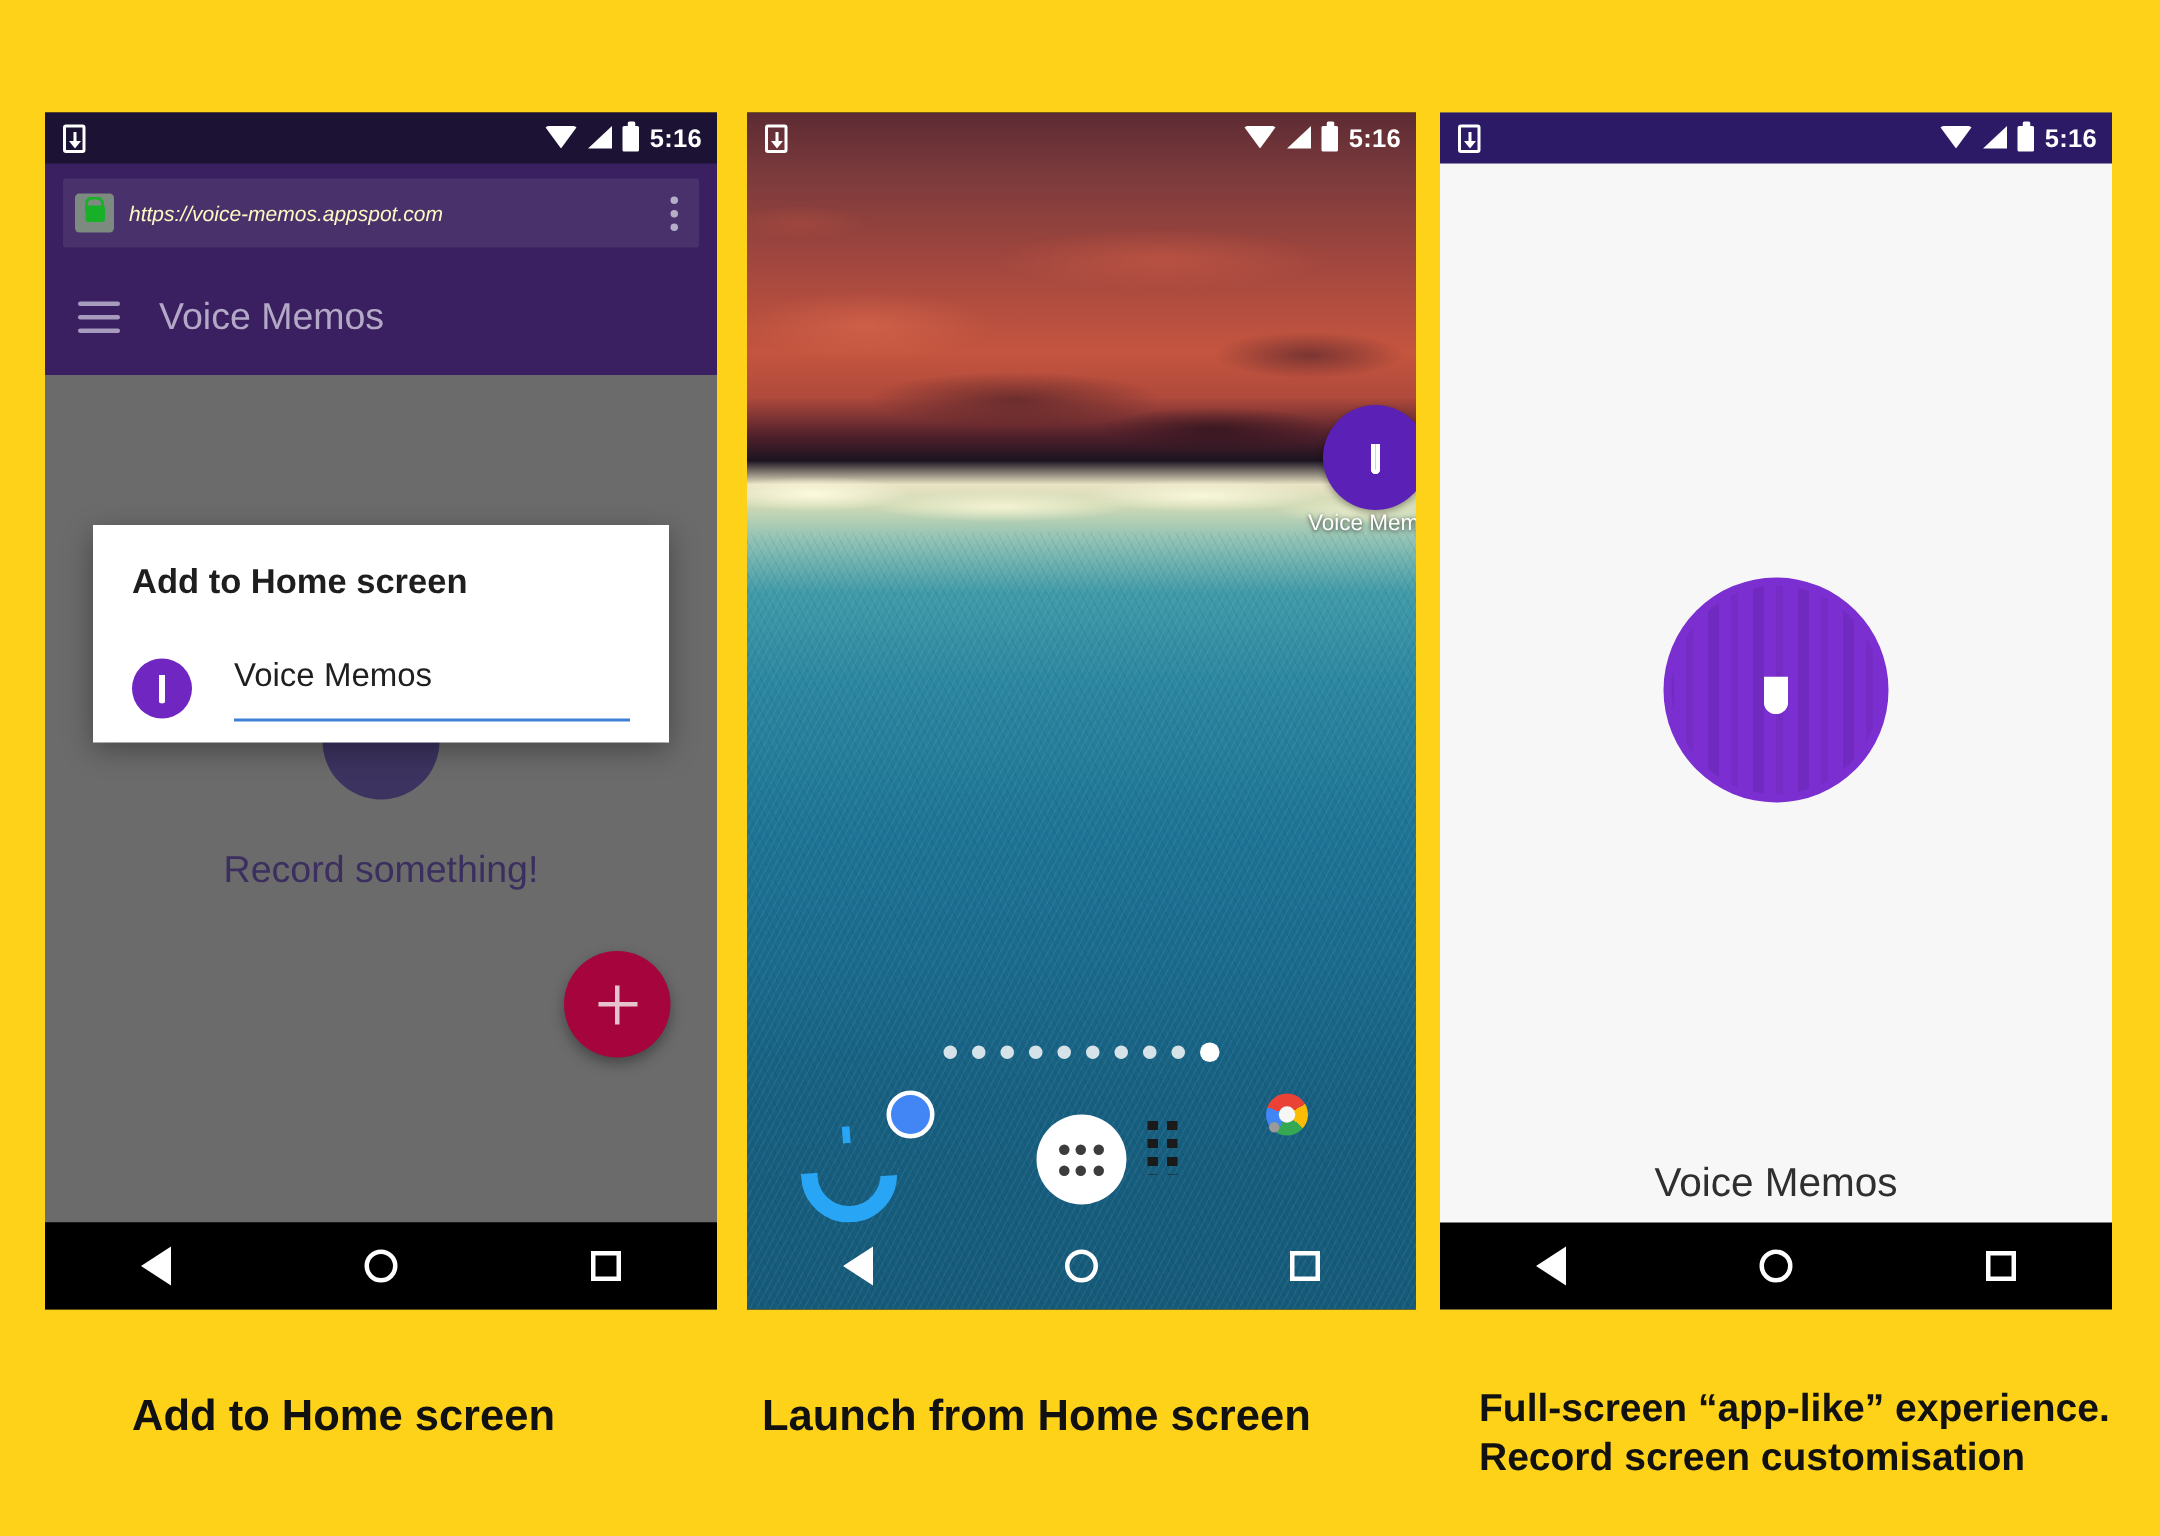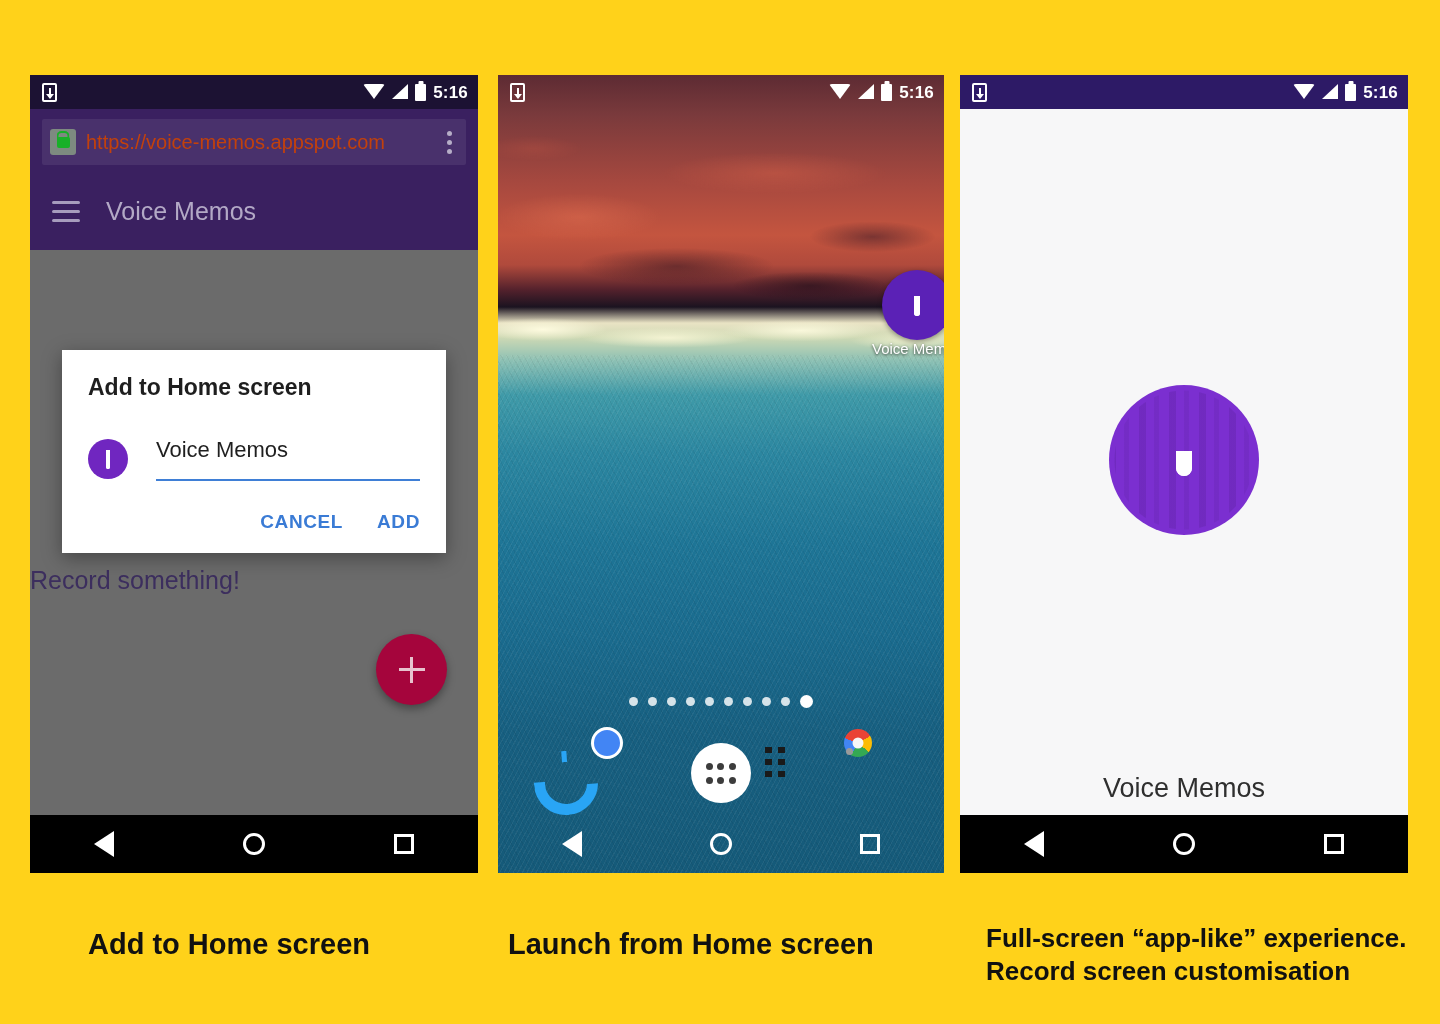--- a/index.html
+++ b/index.html
@@ -116,22 +116,22 @@
   }
   .lockbody::before {
     content: ""; position: absolute; left: 50%; top: -6px;
     transform: translateX(-50%);
     width: 9px; height: 8px;
     border: 2.5px solid #18b028; border-bottom: none;
     border-radius: 5px 5px 0 0;
   }
   .omnibox-url {
     flex: 1 1 auto; margin-left: 10px;
-    color: #c2410c; font-size: 20px;
-    white-space: nowrap; overflow: hidden;
+    color: #fef9c3; font-size: 14px;
+    white-space: nowrap; overflow: hidden; font-style: italic;
   }
   .kebab {
     width: 22px; flex: 0 0 auto;
     display: flex; flex-direction: column; align-items: center; gap: 4px;
   }
   .kebab i { width: 5px; height: 5px; border-radius: 50%; background: #b6aec7; display: block; }
 
   .appbar {
     position: absolute; top: 98px; left: 0; right: 0; height: 77px;
     display: flex; align-items: center; padding-left: 22px; gap: 26px;
@@ -144,21 +144,21 @@
     position: absolute; top: 175px; left: 0; right: 0; bottom: 58px;
     background: #6b6b6b;
   }
   .hidden-mic {
     position: absolute; top: 205px; left: 50%; transform: translateX(-50%);
     width: 78px; height: 78px; border-radius: 50%;
     background: #3d3360;
   }
   .record-text {
     position: absolute; top: 316px; left: 0; right: 0;
-    text-align: left; color: #3c2e5e; font-size: 25px;
+    text-align: center; color: #3c2e5e; font-size: 25px;
   }
   .fab {
     position: absolute; right: 31px; bottom: 110px;
     width: 71px; height: 71px; border-radius: 50%;
     background: #a5053c;
     box-shadow: 0 4px 9px rgba(0,0,0,.35);
     display: flex; align-items: center; justify-content: center;
   }
   .fab .plus { position: relative; width: 26px; height: 26px; }
   .fab .plus::before, .fab .plus::after {
@@ -463,24 +463,20 @@
             <span class="micglyph">
               <span class="cap" style="width:8px;height:15px;"></span>
               <span class="arc" style="width:16px;height:8px;border-width:2px;margin-top:-3px;"></span>
               <span class="stem" style="width:2px;height:4px;"></span>
               <span class="base" style="width:12px;height:2px;"></span>
             </span>
           </span>
           <span class="dialog-field">
             <input class="dialog-input" type="text" value="Voice Memos" style="">
           </span>
-        </div>
-        <div class="dialog-actions">
-          <button class="dialog-btn">CANCEL</button>
-          <button class="dialog-btn">ADD</button>
         </div>
       </div>
 
       <div class="navbar">
         <span class="nav-back"></span>
         <span class="nav-home"></span>
         <span class="nav-recent"></span>
       </div>
 
     </div>

